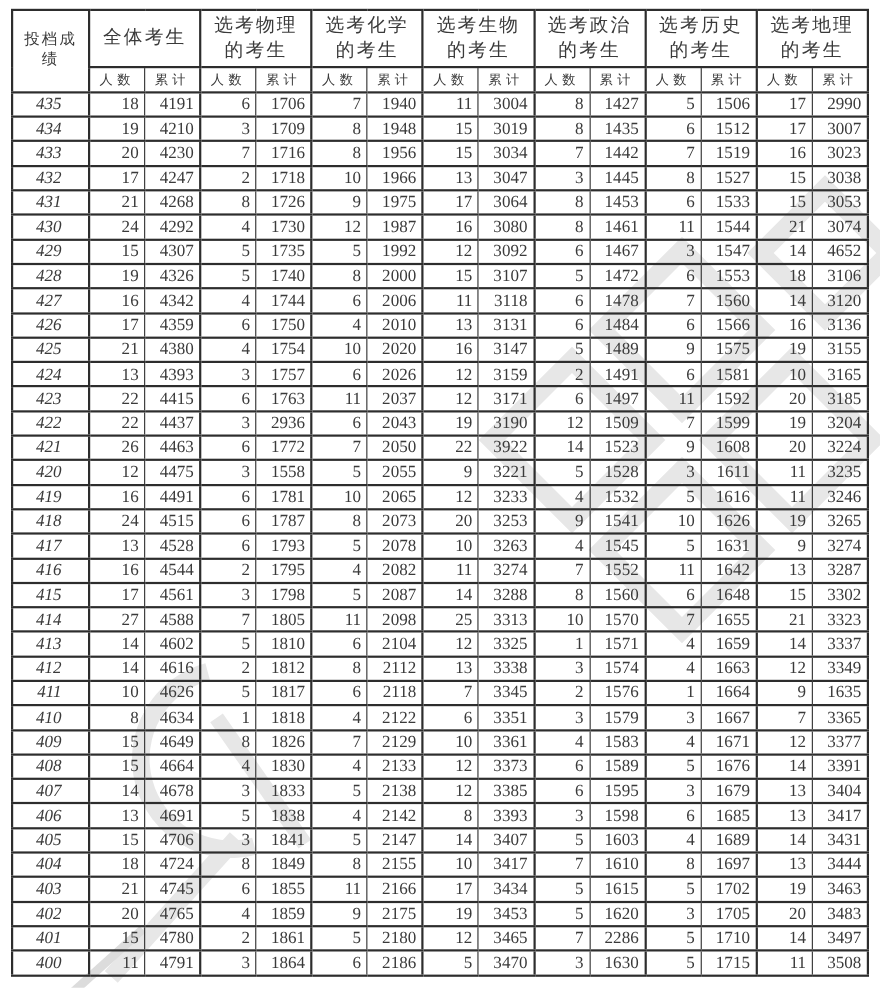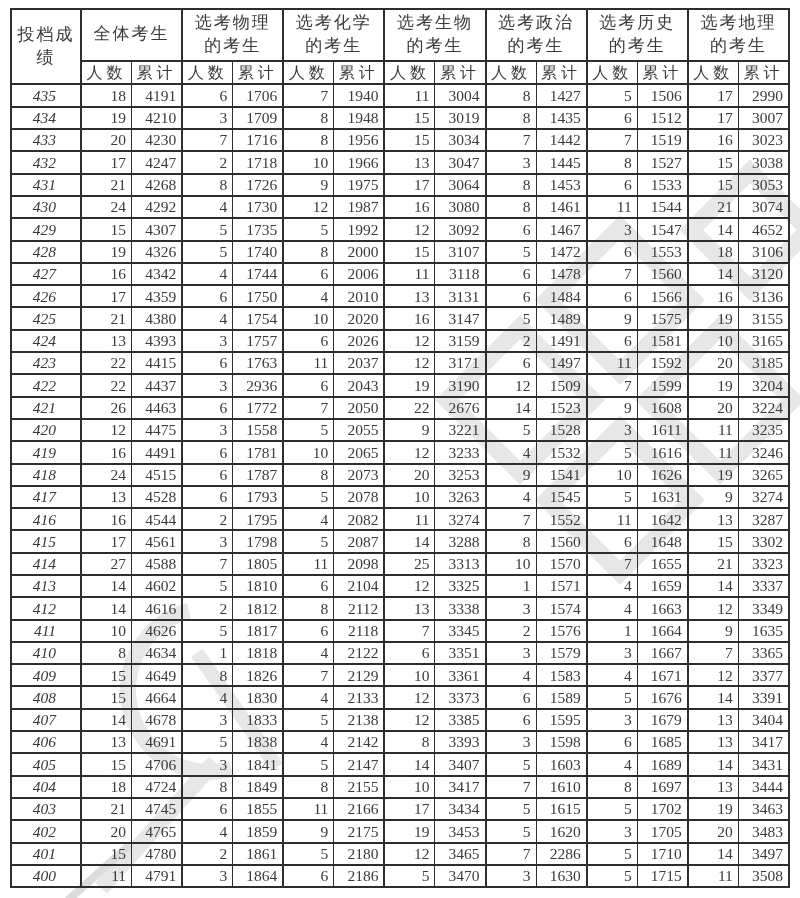--- a/index.html
+++ b/index.html
@@ -52,22 +52,22 @@
   .score-table { border: 2px solid var(--border, #2d2d2d); }
   .grp { border-left: 2px solid var(--border, #2d2d2d) !important; }
   thead th {
     font-weight: normal;
     font-size: 17px;
     text-align: center;
     letter-spacing: 2px;
     line-height: 1.35;
   }
   tr.head-groups th { height: 51px; padding: 2px 4px; }
-  tr.head-sub th { height: 23px; font-size: 16px; letter-spacing: 4px; }
-  th.score-head { font-size: 17px; padding: 2px 6px; }
+  tr.head-sub th { height: 23px; font-size: 12px; letter-spacing: 4px; }
+  th.score-head { font-size: 14px; padding: 2px 6px; }
   tbody td {
     height: 22.3px;
     font-size: 15.5px;
     text-align: right;
     padding-right: 5px;
     line-height: 1;
   }
   tbody td.score { padding-right: 24px; font-style: italic; }
 </style>
 </head>
@@ -372,21 +372,21 @@
       </tr>
       <tr>
         <td class="score">421</td>
         <td class="grp">26</td>
         <td class="">4463</td>
         <td class="grp">6</td>
         <td class="">1772</td>
         <td class="grp">7</td>
         <td class="">2050</td>
         <td class="grp">22</td>
-        <td class="">2676</td>
+        <td class="">3922</td>
         <td class="grp">14</td>
         <td class="">1523</td>
         <td class="grp">9</td>
         <td class="">1608</td>
         <td class="grp">20</td>
         <td class="">3224</td>
       </tr>
       <tr>
         <td class="score">420</td>
         <td class="grp">12</td>

